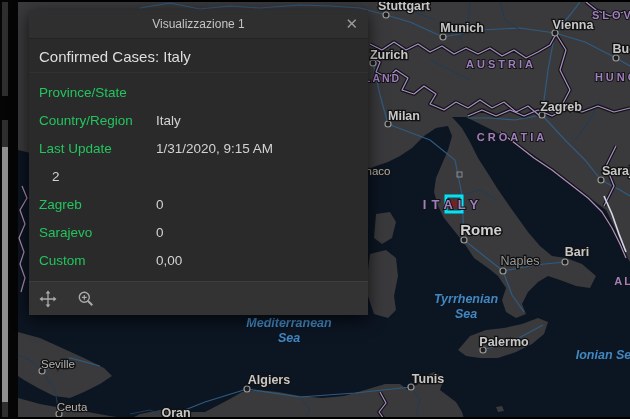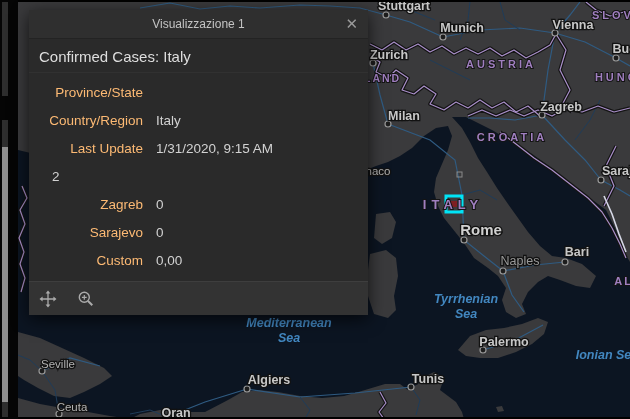--- a/index.html
+++ b/index.html
@@ -49,21 +49,21 @@
   .popup-close{
     position:absolute;right:10px;top:4px;font-size:15px;color:#9a9a9a;
     cursor:pointer;line-height:20px;font-weight:normal;
   }
   .popup-title{
     flex:0 0 auto;padding:9px 10px 7px 10px;font-size:15px;font-weight:normal;color:#dedede;
     border-bottom:1px solid #313131;
   }
   .popup-fields{flex:1 1 auto;padding:6px 10px 0 10px;overflow:hidden;}
   .field-row{display:flex;line-height:28px;font-size:13.5px;}
-  .field-label{width:104px;text-align:right;color:#fdba74;flex:0 0 104px;}
+  .field-label{width:104px;text-align:left;color:#22c55e;flex:0 0 104px;}
   .field-value{margin-left:13px;color:#d2d2d2;}
   .popup-footer{
     flex:0 0 33px;background:#333;border-top:1px solid #3e3e3e;
     display:flex;align-items:center;padding-left:10px;gap:20px;
   }
   .tool-btn{width:18px;height:18px;cursor:pointer;display:inline-block;}
 </style>
 </head>
 <body>
 

